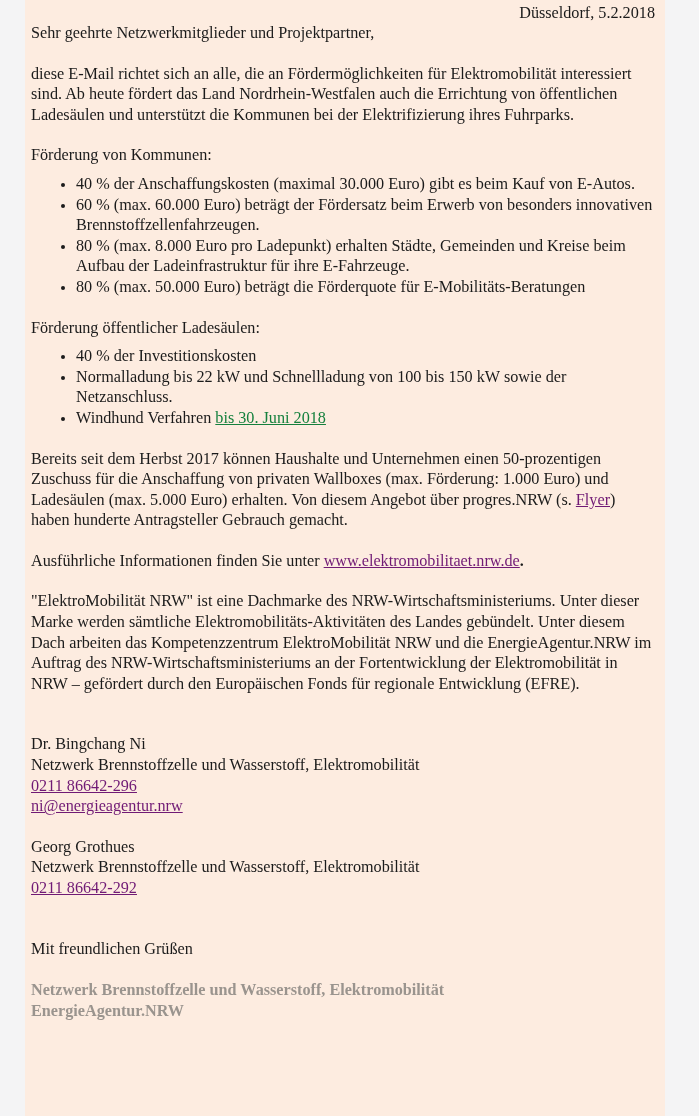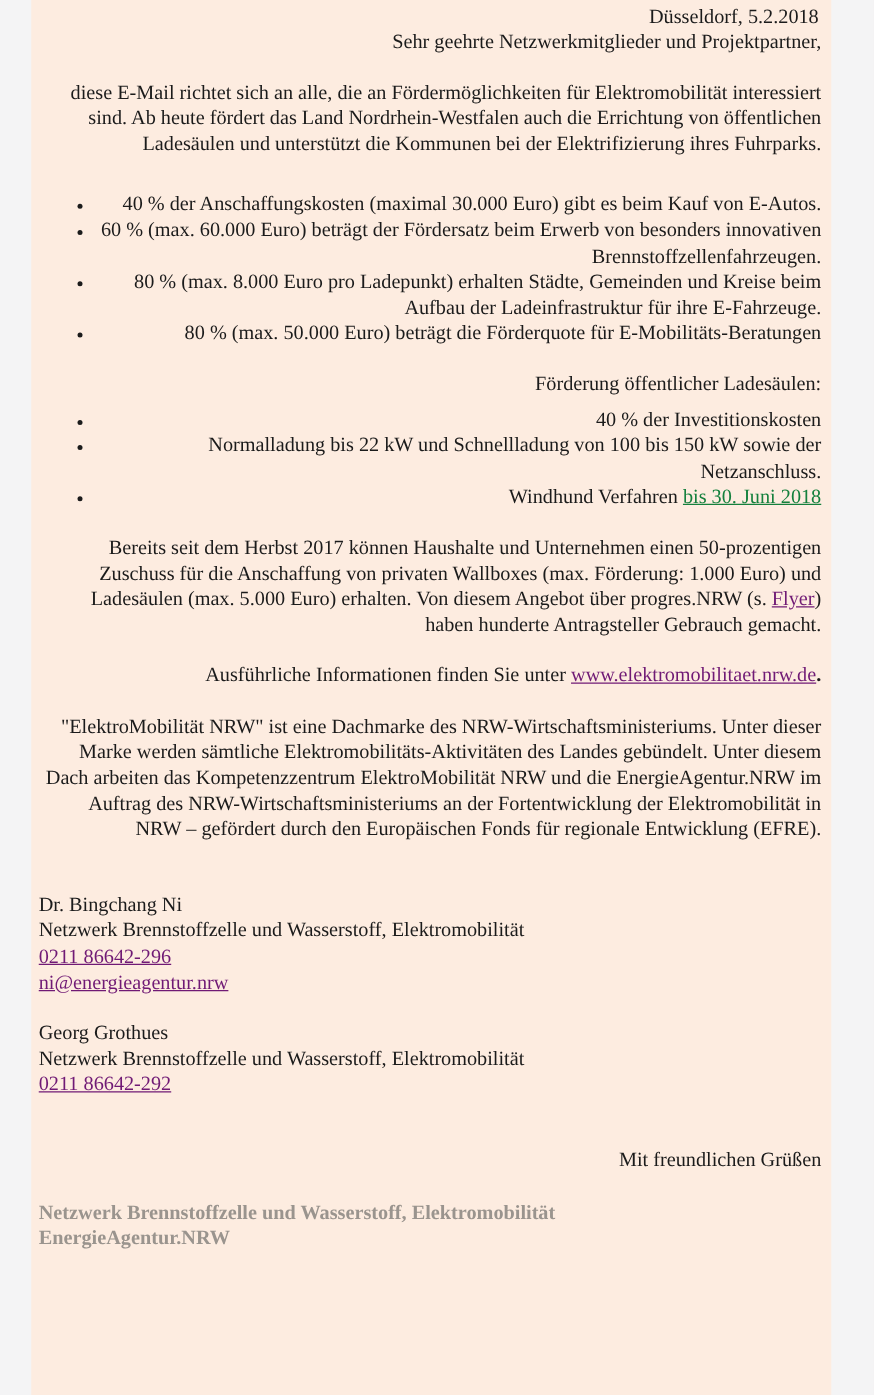--- a/index.html
+++ b/index.html
@@ -29,38 +29,37 @@
   .dateline {
     text-align: right;
     padding-top: 3px;
     padding-right: 2px;
     font-size: 16.2px;
     line-height: 20px;
   }
   p.para {
     margin: 0;
     padding: 0;
-    text-align: right;
+    text-align: left;
   }
   .spacer {
     height: 20px;
   }
   .spacer-sm {
     height: 8px;
   }
   ul.bullets {
     margin: 0 0 0 0;
     padding-left: 45px;
     list-style-type: disc;
   }
   ul.bullets li {
     margin: 0;
     padding: 0;
     line-height: 20.6px;
-    text-align: right;
   }
   ul.bullets li::marker {
     font-size: 14px;
   }
   a.link {
     color: #701a75;
     text-decoration: underline;
   }
   .u-plain {
     text-decoration: underline;
@@ -96,20 +95,21 @@
   <div class="dateline">Düsseldorf, 5.2.2018</div>
 
   <p class="para">Sehr geehrte Netzwerkmitglieder und Projektpartner,</p>
 
   <div class="spacer"></div>
 
   <p class="para">diese E-Mail richtet sich an alle, die an Fördermöglichkeiten für Elektromobilität interessiert sind. Ab heute fördert das Land Nordrhein-Westfalen auch die Errichtung von öffentlichen Ladesäulen und unterstützt die Kommunen bei der Elektrifizierung ihres Fuhrparks.</p>
 
   <div class="spacer"></div>
 
+  <p class="para">Förderung von Kommunen:</p>
 
   <div class="spacer-sm"></div>
 
   <ul class="bullets">
     <li>40 % der Anschaffungskosten (maximal 30.000 Euro) gibt es beim Kauf von E-Autos.</li>
     <li>60 % (max. 60.000 Euro) beträgt der Fördersatz beim Erwerb von besonders innovativen Brennstoffzellenfahrzeugen.</li>
     <li>80 % (max. 8.000 Euro pro Ladepunkt) erhalten Städte, Gemeinden und Kreise beim Aufbau der Ladeinfrastruktur für ihre E-Fahrzeuge.</li>
     <li>80 % (max. 50.000 Euro) beträgt die Förderquote für E-Mobilitäts-Beratungen</li>
   </ul>
 

